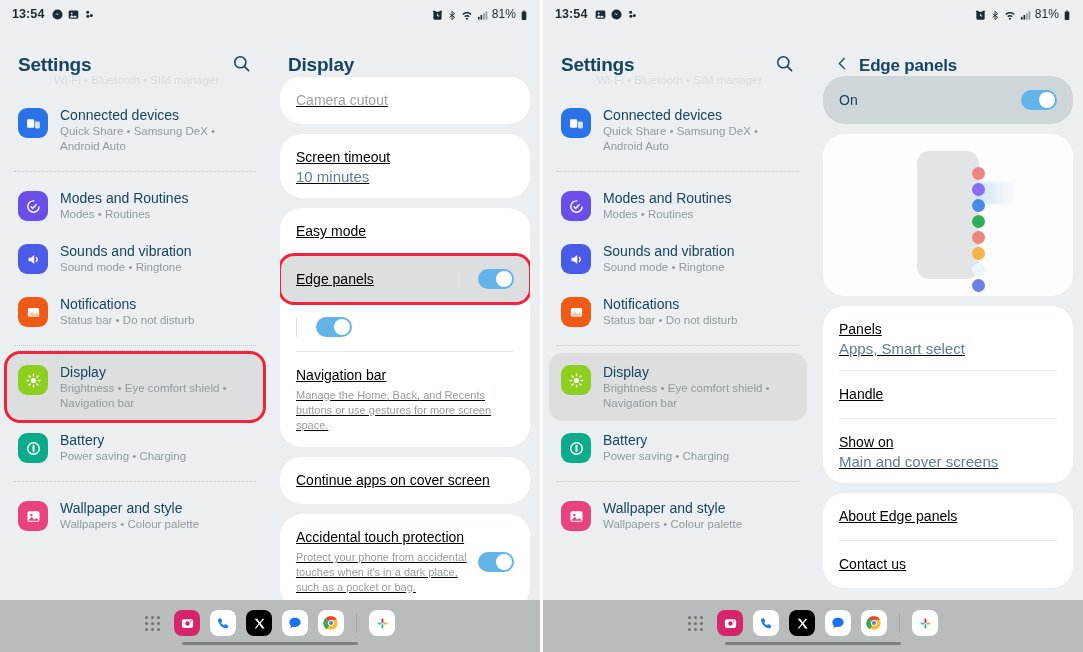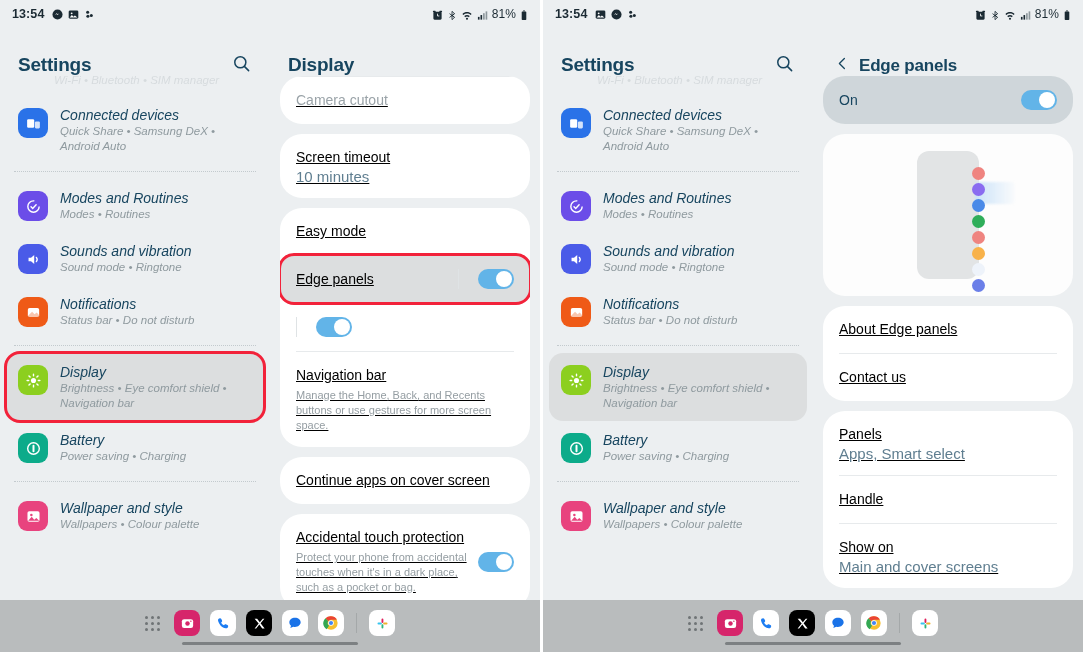--- a/index.html
+++ b/index.html
@@ -38,21 +38,21 @@
   }
   .pane-title {
     font-size: 19px; font-weight: bold; color: #17455f; letter-spacing: -.2px;
   }
   .pane-title.small { font-size: 17px; }
   .header-spacer { flex: 1; }
   .search-btn { width: 26px; height: 26px; display: flex; align-items: center; justify-content: center; cursor: pointer; }
   .back-btn { width: 22px; height: 26px; display: flex; align-items: center; justify-content: center; margin-right: 6px; cursor: pointer; }
 
   
-  .settings-scroll { position: relative; padding: 0 0 6px 0; font-style: italic; }
+  .settings-scroll { position: relative; padding: 0 0 6px 0; }
   .faded-row { height: 20px; padding: 0 0 0 54px; opacity: .22; overflow: hidden; }
   .faded-row span { font-size: 11.5px; color: #8b969c; display: inline-block; transform: translateY(-6px); }
 
   .srow {
     display: flex; align-items: flex-start;
     padding: 10px 14px 10px 12px; gap: 12px;
     border-radius: 14px; margin: 0 6px; position: relative;
   }
   .srow.selected { background: #dcdedf; }
   .srow.boxed { outline: 3px solid #f2223a; outline-offset: -1px; border-radius: 14px; }
@@ -633,49 +633,49 @@
               <i style="background:#eef3fa"></i>
               <i style="background:#6b7fe8"></i>
             </div>
           </div>
         </div>
 
         <div class="detail-scroll" style="padding:0 10px">
           <div class="card">
             <div class="citem">
               <span class="citem-text">
-                <span class="citem-title">About Edge panels</span>
-              </span>
-            </div>
-            <div class="inner-div"></div>
-            <div class="citem">
-              <span class="citem-text">
-                <span class="citem-title">Contact us</span>
-              </span>
-            </div>
-          </div>
-
-          <div class="card">
-            <div class="citem">
-              <span class="citem-text">
                 <span class="citem-title">Panels</span>
                 <div class="citem-sub">Apps, Smart select</div>
               </span>
             </div>
             <div class="inner-div"></div>
             <div class="citem">
               <span class="citem-text">
                 <span class="citem-title">Handle</span>
               </span>
             </div>
             <div class="inner-div"></div>
             <div class="citem">
               <span class="citem-text">
                 <span class="citem-title">Show on</span>
                 <div class="citem-sub">Main and cover screens</div>
+              </span>
+            </div>
+          </div>
+
+          <div class="card">
+            <div class="citem">
+              <span class="citem-text">
+                <span class="citem-title">About Edge panels</span>
+              </span>
+            </div>
+            <div class="inner-div"></div>
+            <div class="citem">
+              <span class="citem-text">
+                <span class="citem-title">Contact us</span>
               </span>
             </div>
           </div>
         </div>
       </div>
     </div>
 
     <div class="dock">
       <div class="dock-inner">
         <span class="grid-dots">

